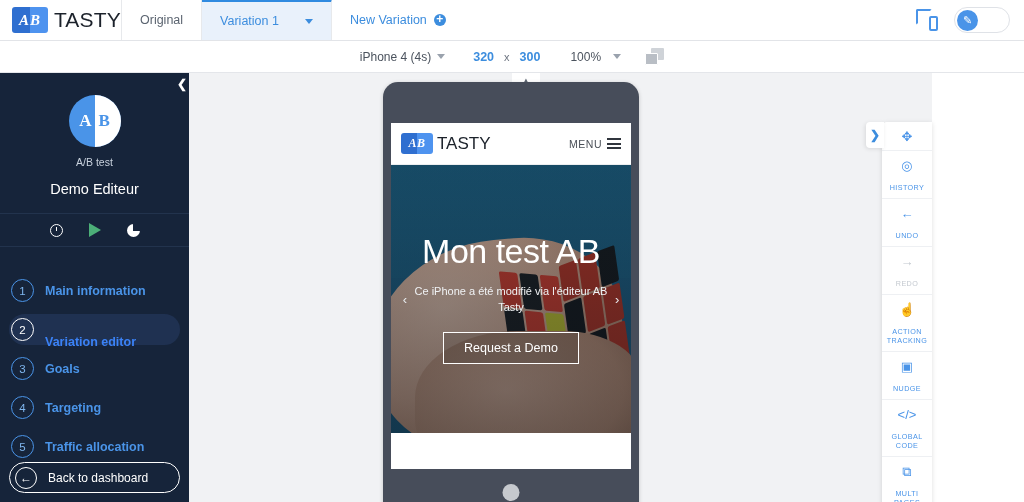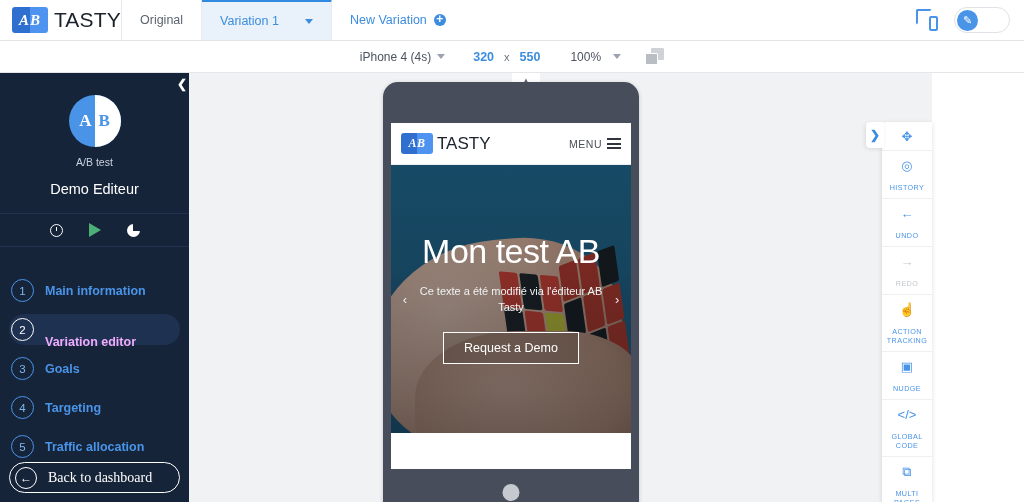--- a/index.html
+++ b/index.html
@@ -161,32 +161,32 @@
   }
   .step.active { background: #1f3151; }
   .step-num {
     width: 23px; height: 23px; border-radius: 50%;
     border: 1.4px solid #4a94e8; color: #7fb6ee;
     display: flex; align-items: center; justify-content: center;
     font-size: 11.5px; flex: 0 0 auto;
   }
   .step.active .step-num { border-color: #ffffff; color: #ffffff; }
   .step-label { font-size: 12.5px; color: #4a94e8; font-weight: bold; }
-  .step.active .step-label { color: #f0abfc; margin-top: 24px; }
+  .step.active .step-label { color: #3b82f6; margin-top: 24px; }
   .back-btn {
     position: absolute; left: 9px; bottom: 9px; width: 171px; height: 31px;
     border: 1.2px solid #ffffff; border-radius: 16px;
     display: flex; align-items: center; gap: 11px; padding-left: 5px; cursor: pointer;
   }
   .back-circle {
     width: 22px; height: 22px; border-radius: 50%; border: 1.2px solid #ffffff;
     display: flex; align-items: center; justify-content: center;
     font-size: 12px; color: #fff;
   }
-  .back-label { font-size: 14px; color: #ffffff; font-family: Liberation Serif, serif; }
+  .back-label { font-size: 12px; color: #ffffff; }
 
   
   .canvas {
     position: absolute; left: 189px; top: 73px; right: 0; bottom: 0;
     background: #f1f2f4;
   }
   .collapse-tab {
     position: absolute; left: 323px; top: 0; width: 28px; height: 15px;
     background: #fff; border-radius: 0 0 4px 4px;
     display: flex; align-items: center; justify-content: center;
@@ -353,21 +353,21 @@
     </div>
   </div>
 
   <div class="sizebar">
     <div class="sz-item sz-sel">
       <span>iPhone 4 (4s)</span>
       <span class="caret-gray"></span>
     </div>
     <span class="sz-num" style="margin-left:28px">320</span>
     <span class="sz-x">x</span>
-    <span class="sz-num">550</span>
+    <span class="sz-num">300</span>
     <div class="sz-item sz-zoom">
       <span>100%</span>
       <span class="caret-gray"></span>
     </div>
     <div class="screens-icon">
       <span class="b1"></span>
       <span class="b2"></span>
     </div>
   </div>
 
@@ -469,21 +469,21 @@
               </div>
             </div>
             <div class="hero-hand2"></div>
             <div class="hero-shade"></div>
           </div>
 
           <div class="hero-content">
             <div class="hero-title">Mon test AB</div>
             <div class="hero-sub-row">
               <span class="arrow-l">‹</span>
-              <span class="hero-sub">Ce texte a été modifié via l'éditeur AB Tasty</span>
+              <span class="hero-sub">Ce iPhone a été modifié via l'éditeur AB Tasty</span>
               <span class="arrow-r">›</span>
             </div>
             <div class="hero-cta">Request a Demo</div>
           </div>
         </div>
 
         <div class="pg-footer"></div>
       </div>
       <div class="home-btn"></div>
     </div>

